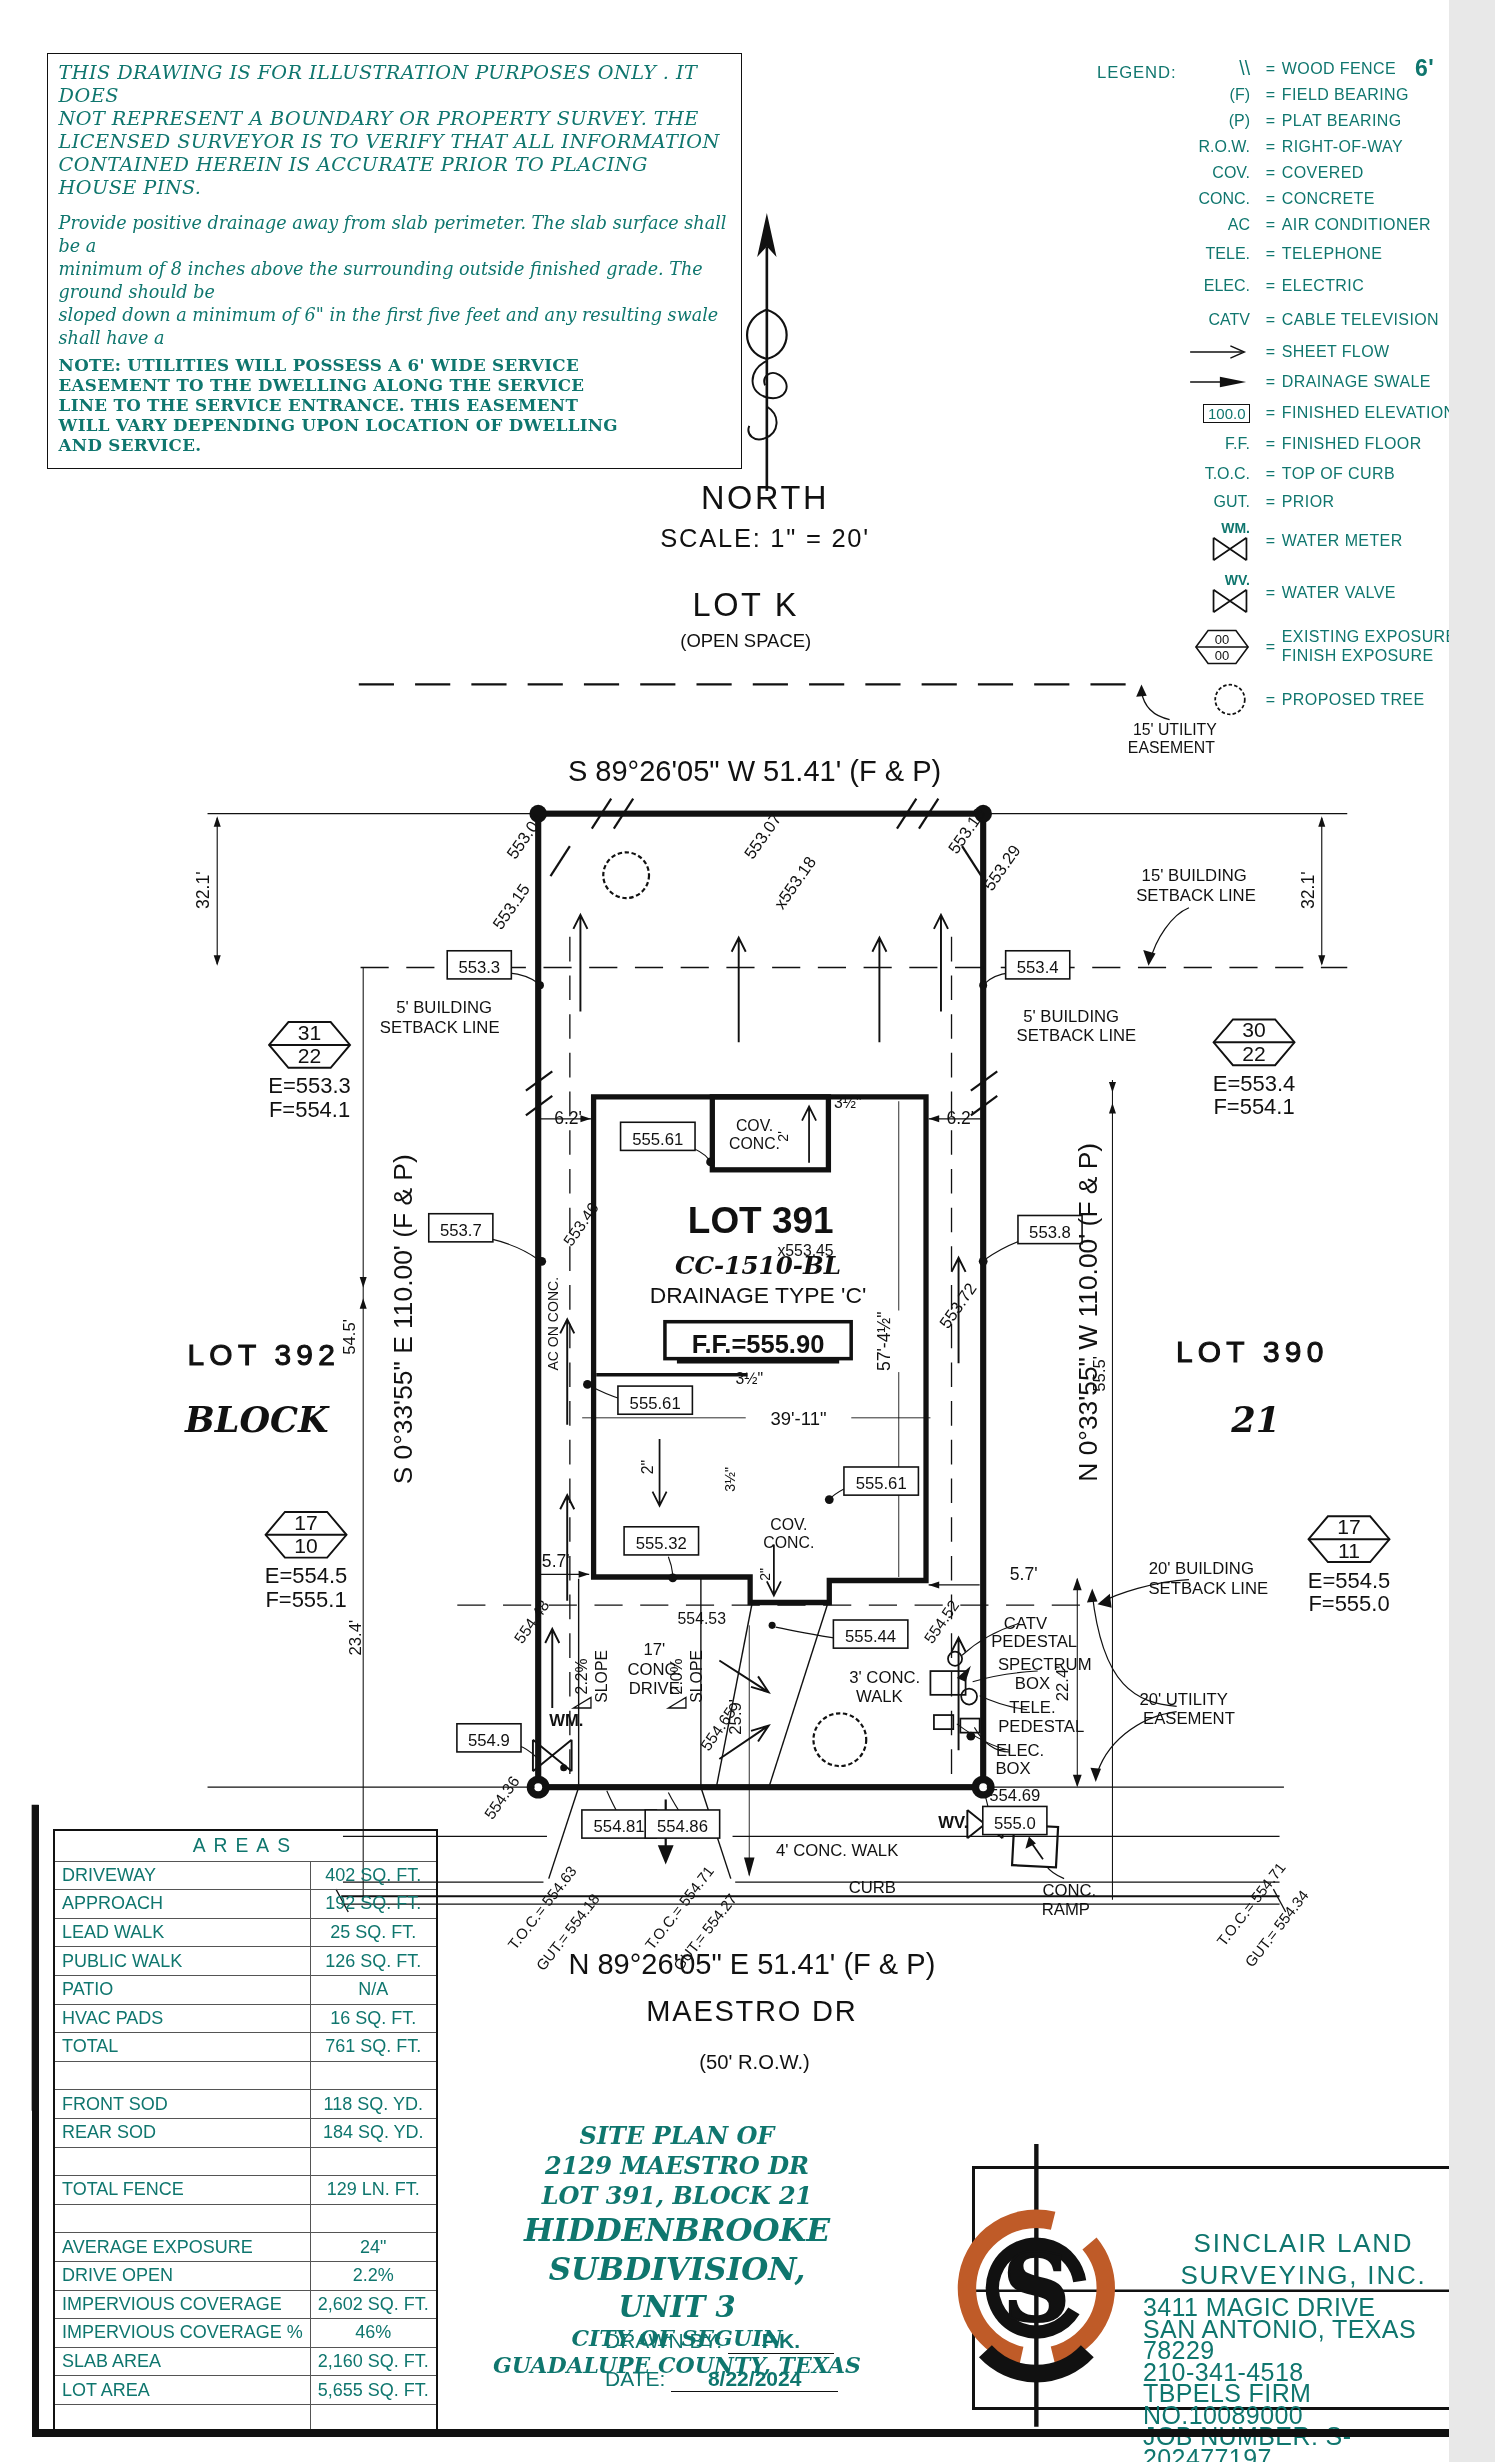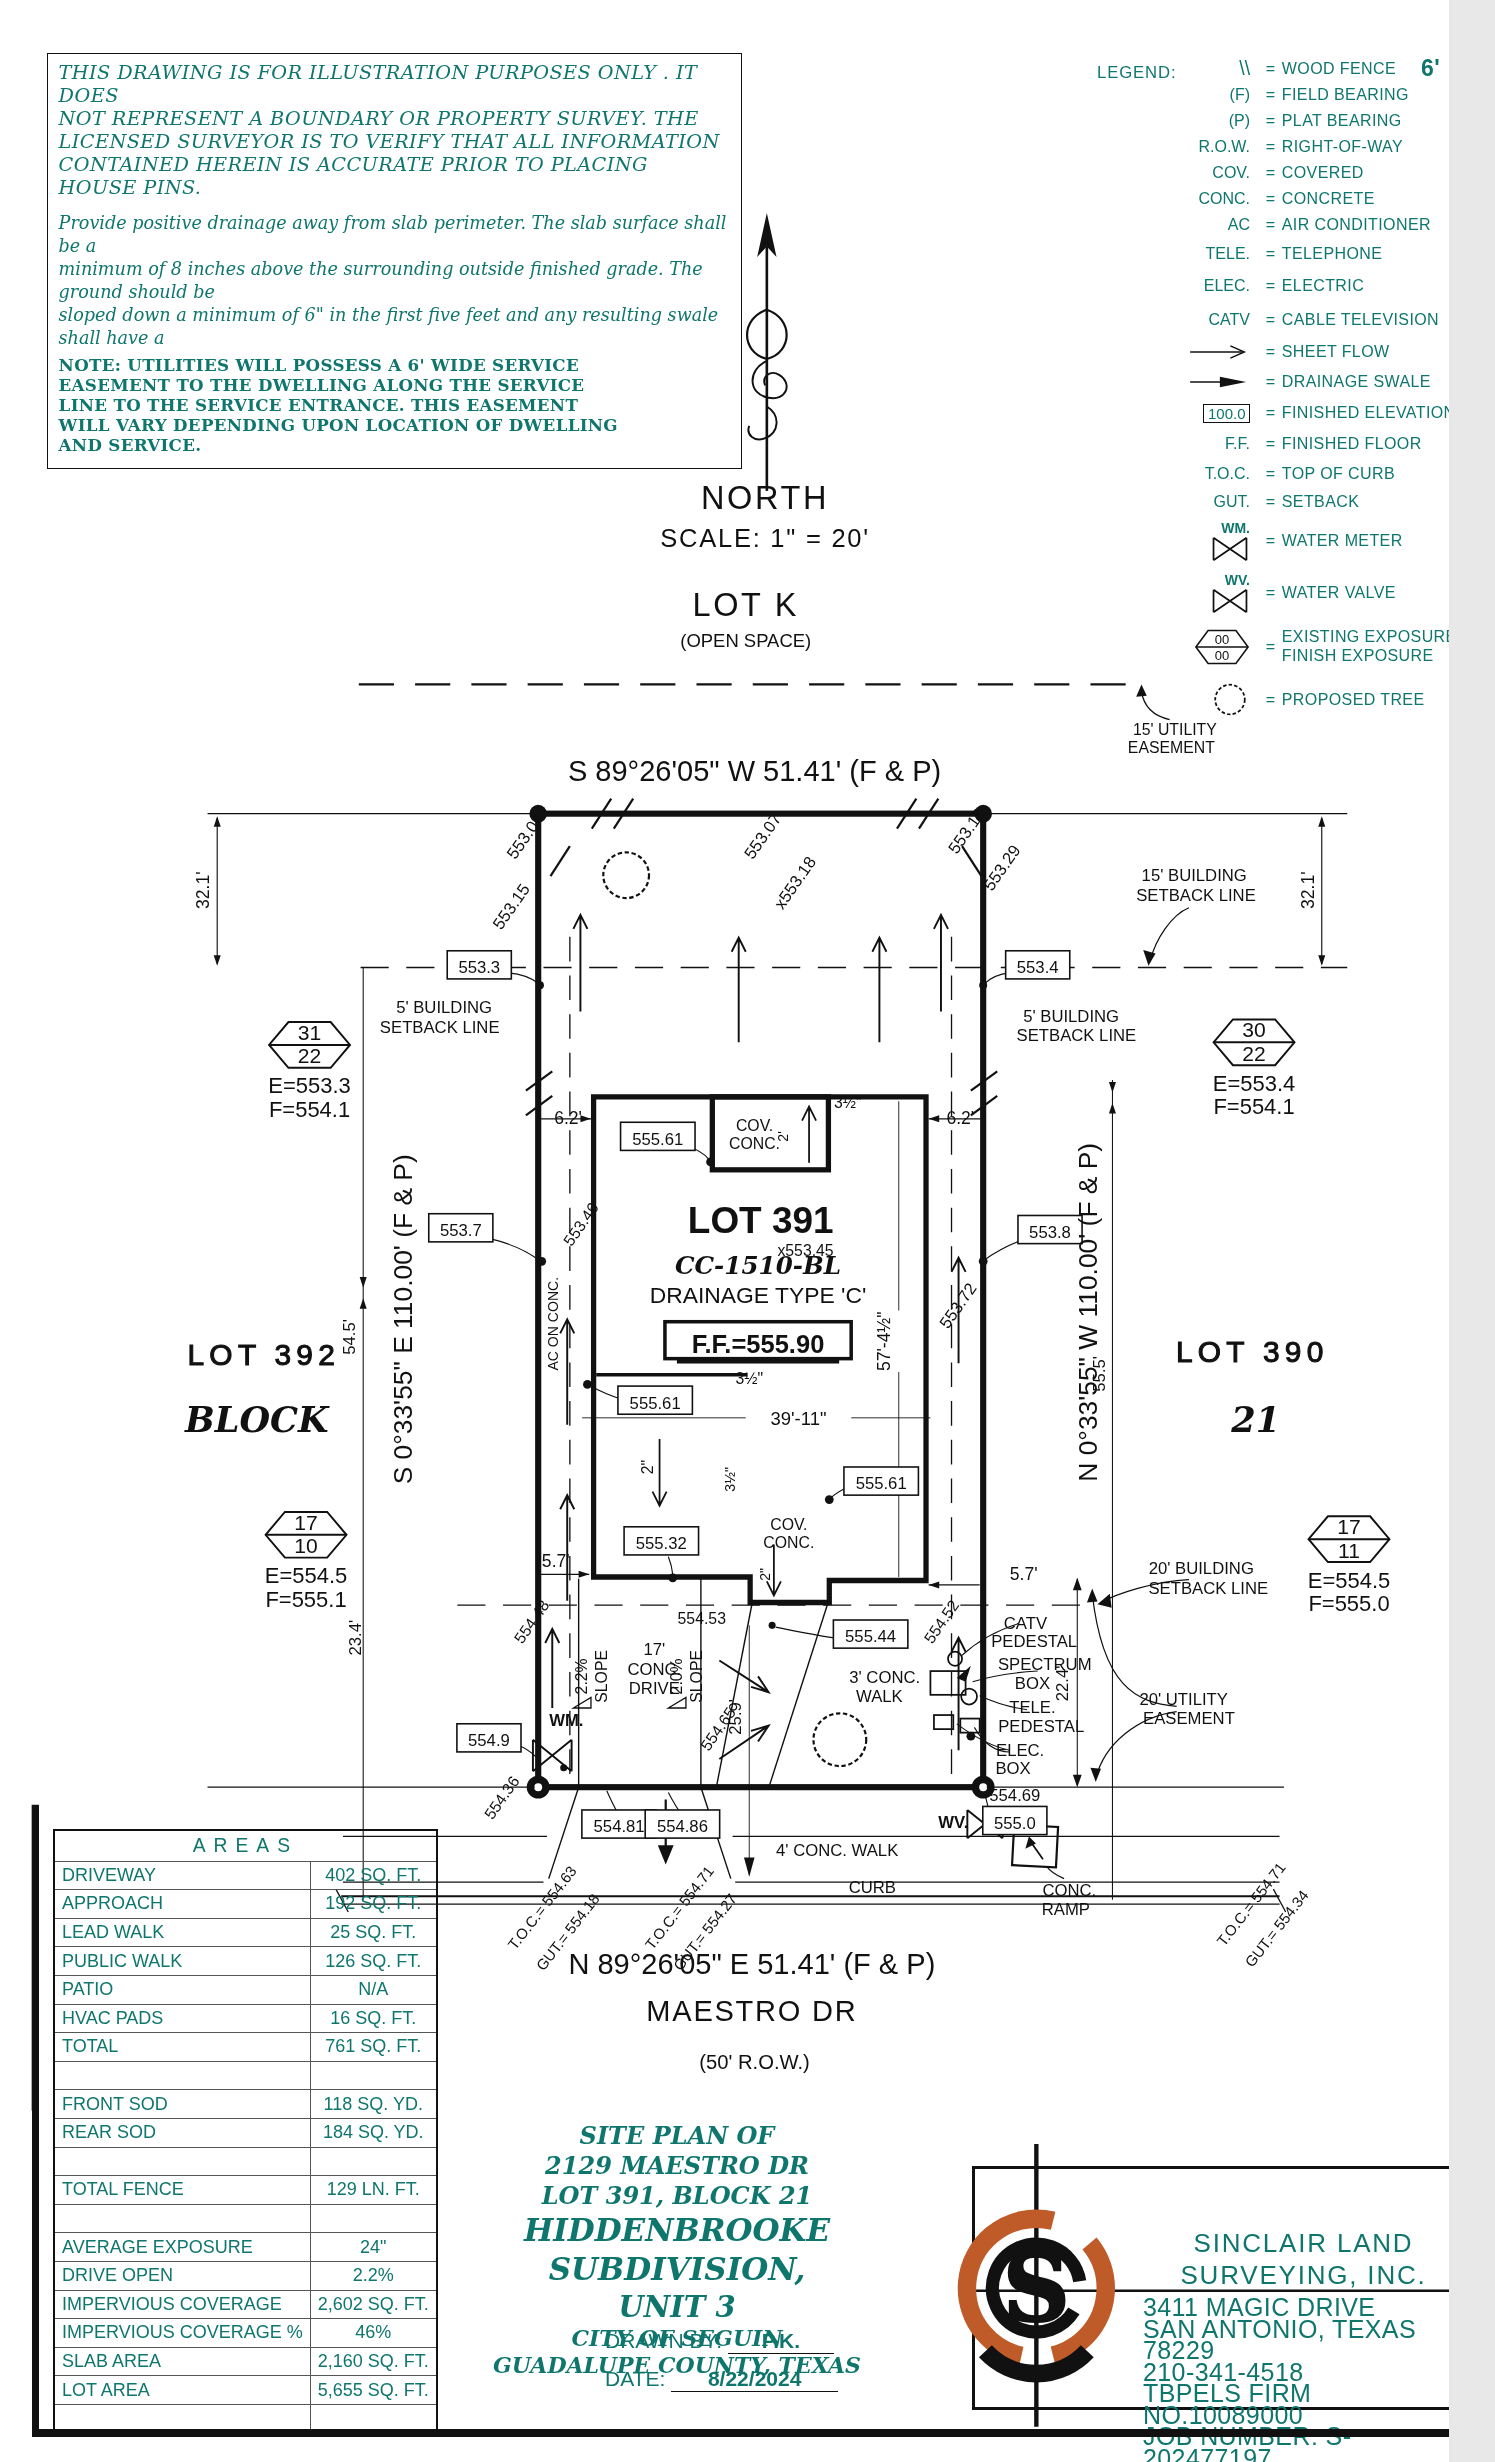--- a/index.html
+++ b/index.html
@@ -11,21 +11,21 @@
   .disc .p1 div{font-family:"DejaVu Serif",serif;font-style:italic;font-size:19.3px;line-height:23px;letter-spacing:0.4px;}
   .disc .p2 div{font-family:"DejaVu Serif",serif;font-style:italic;font-size:17.6px;line-height:23px;}
   .disc .p3 div{font-family:"DejaVu Serif",serif;font-weight:bold;font-size:16.7px;line-height:20px;letter-spacing:0.3px;}
   .disc .p2{margin-top:13px}.disc .p3{margin-top:5.3px}
   
   #legend-title{position:absolute;left:1097px;top:63px;font-size:16.7px;letter-spacing:0.9px;}
   #legend-rows{position:absolute;left:1134px;top:55px;width:347px;}
   .lrow{display:flex;align-items:center;min-height:26px;}
   .lsym{width:116px;text-align:right;padding-right:8.8px;font-size:16px;flex:none;display:flex;flex-direction:column;align-items:flex-end;justify-content:center;}
   .leq{width:23px;text-align:center;font-size:16px;flex:none;}
-  .llab{font-size:16px;letter-spacing:0.4px;display:flex;align-items:center;gap:25px;}
+  .llab{font-size:16px;letter-spacing:0.4px;display:flex;align-items:center;gap:19px;}
   .llab .two{line-height:18.5px;}
   .lsuffix{font-size:23px;font-weight:bold;}
   .lboxed{border:1.8px solid #111;padding:0 3.5px;font-size:15px;}
   .lsym .smalltag{font-size:14px;font-weight:bold;}
   
   #areas{position:absolute;left:53px;top:1829px;width:362px;border:2.6px solid #111;border-collapse:collapse;}
   #areas td{border:1.4px solid #555;font-size:18px;padding:1.8px 7px;height:24px;white-space:nowrap;}
   #areas td.v{text-align:center;width:132px;}
   #areas tr.hdr td{text-align:center;letter-spacing:8px;font-size:19.3px;height:26px;border:1.4px solid #555;}
   
@@ -209,21 +209,21 @@
         <div class="llab">
           <span>TOP OF CURB</span>
         </div>
       </div>
       <div class="lrow" style="min-height: 26px;">
         <div class="lsym">
           <span>GUT.</span>
         </div>
         <span class="leq">=</span>
         <div class="llab">
-          <span>SETBACK</span>
+          <span>PRIOR</span>
         </div>
       </div>
       <div class="lrow" style="min-height: 51px;">
         <div class="lsym">
           <span class="smalltag">WM.</span>
           <svg width="40" height="26" viewBox="0 0 46 30">
             <path d="M4,2 L42,28 M4,28 L42,2 M4,2 V28 M42,2 V28" fill="none" stroke="#111" stroke-width="2"></path>
           </svg>
         </div>
         <span class="leq">=</span>

